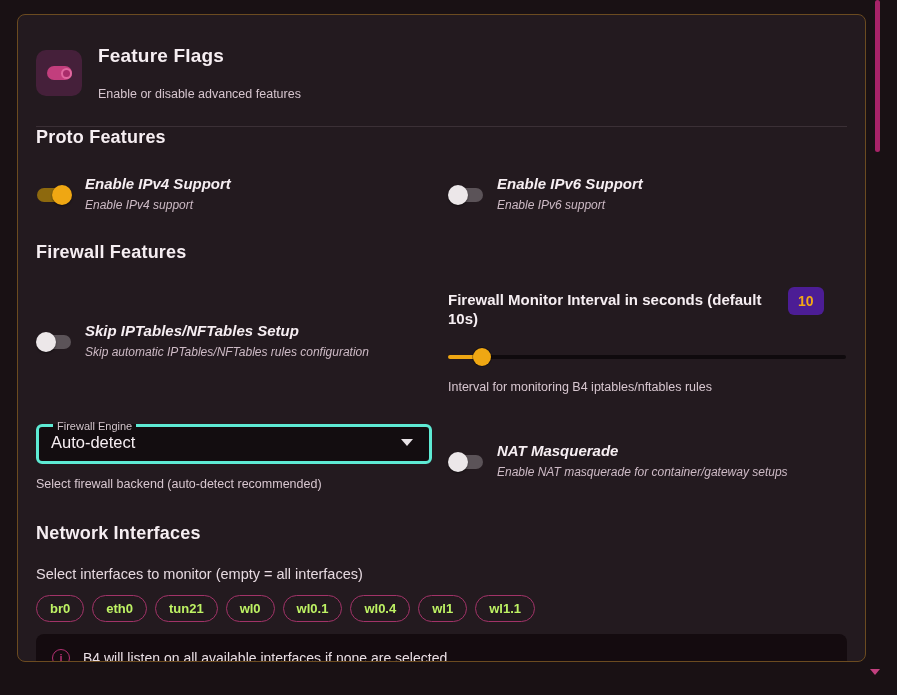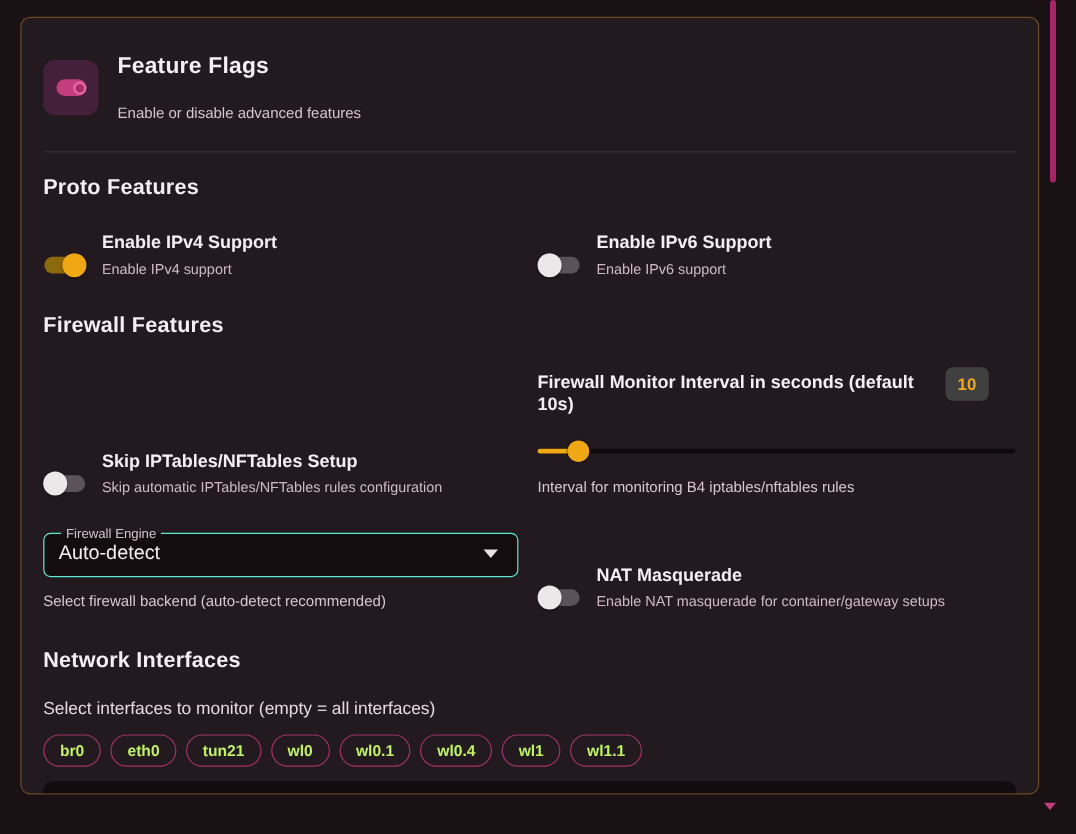--- a/index.html
+++ b/index.html
@@ -29,50 +29,50 @@
   .glyph-toggle { position:relative; width:25px; height:14px; border-radius:8px; background:#c23e7d; }
   .glyph-toggle .knob {
     position:absolute; right:0px; top:1.5px; width:11px; height:11px; border-radius:50%;
     background:#a92d6b; border:2px solid #e0679f;
   }
   .header-title { font-size:19px; font-weight:700; letter-spacing:.2px; color:#f6eef2; }
   .header-sub { font-size:12.5px; color:#d6c5ce; margin-top:20px; }
   .divider { height:1px; background:#3b3036; margin-top:25px; }
 
   .section-h { font-size:18px; font-weight:700; color:#f6eef2; letter-spacing:.2px; }
-  .mt19 { margin-top:19px; } .mt27 { margin-top:27px; } .mt30 { margin-top:30px; }
+  .mt19 { } .mt27 { margin-top:27px; } .mt30 { margin-top:30px; }
   .mt24 { margin-top:24px; } .mt26 { margin-top:26px; } .mt32 { margin-top:32px; }
   .mt22 { margin-top:22px; } .mt13 { margin-top:13px; }
 
   .grid { display:grid; grid-template-columns:396px 398px; column-gap:16px; }
 
   
-  .toggle-row { display:flex; align-items:flex-end; }
+  .toggle-row { display:flex; align-items:center;font-style:italic; }
   .switch { position:relative; width:36px; height:20px; flex:none; margin-top:3px; cursor:pointer; }
   .switch .track { position:absolute; left:1px; top:3px; width:34px; height:14px; border-radius:7px; background:#5b5358; }
   .switch .thumb { position:absolute; top:0; left:0; width:20px; height:20px; border-radius:50%; background:#ece7e9; box-shadow:0 1px 2px rgba(0,0,0,.5); }
   .switch.on .track { background:#8d690e; }
   .switch.on .thumb { left:16px; background:#efa713; }
   .toggle-text { margin-left:13px; }
   .t-label { font-size:15px; font-weight:700; color:#f6eef2; }
   .t-desc { font-size:12px; color:#cdbac5; margin-top:6px; }
 
   
   .interval-head { display:flex; align-items:flex-start; }
   .interval-label { font-size:15px; font-weight:700; line-height:1.25; width:340px; padding-top:4px; }
-  .badge { background:#404040; color:#f2a816; font-weight:700; font-size:14px; padding:6px 10px; border-radius:6px; flex:none; }
+  .badge { background:#4c1d95; color:#f2a816; font-weight:700; font-size:14px; padding:6px 10px; border-radius:6px; flex:none; }
   .slider { position:relative; height:20px; margin-top:18px; cursor:pointer; }
   .slider .track { position:absolute; top:8px; left:0; right:0; height:4px; border-radius:2px; background:#0f0a0d; }
   .slider .fill { position:absolute; top:8px; left:0; height:4px; border-radius:2px; background:#efa713; }
   .slider .thumb { position:absolute; top:1px; width:18px; height:18px; border-radius:50%; background:#efa713; transform:translateX(-50%); box-shadow:0 0 0 1px rgba(0,0,0,.3); }
   .caption { font-size:12.5px; color:#d8c7d0; margin-top:13px; }
 
   
   fieldset.select {
-    border:1px solid #5eead4; border-radius:6px; background:#130d10;
+    border:3px solid #5eead4; border-radius:6px; background:#130d10;
     padding:0 12px 9px 12px; cursor:pointer; width:396px;
   }
   fieldset.select legend { font-size:11px; color:#d5c6cd; padding:0 4px; margin-left:2px; }
   .select-value-row { display:flex; align-items:center; justify-content:space-between; margin-top:1px; }
   .select-value { font-size:16.5px; color:#f6eef2; }
   .select-arrow { width:0; height:0; border-left:6px solid transparent; border-right:6px solid transparent; border-top:7px solid #e8e2e6; margin-right:4px; }
   .nat-cell { padding-top:10px; }
 
   
   .hint { font-size:14.5px; color:#e6d9e0; }

